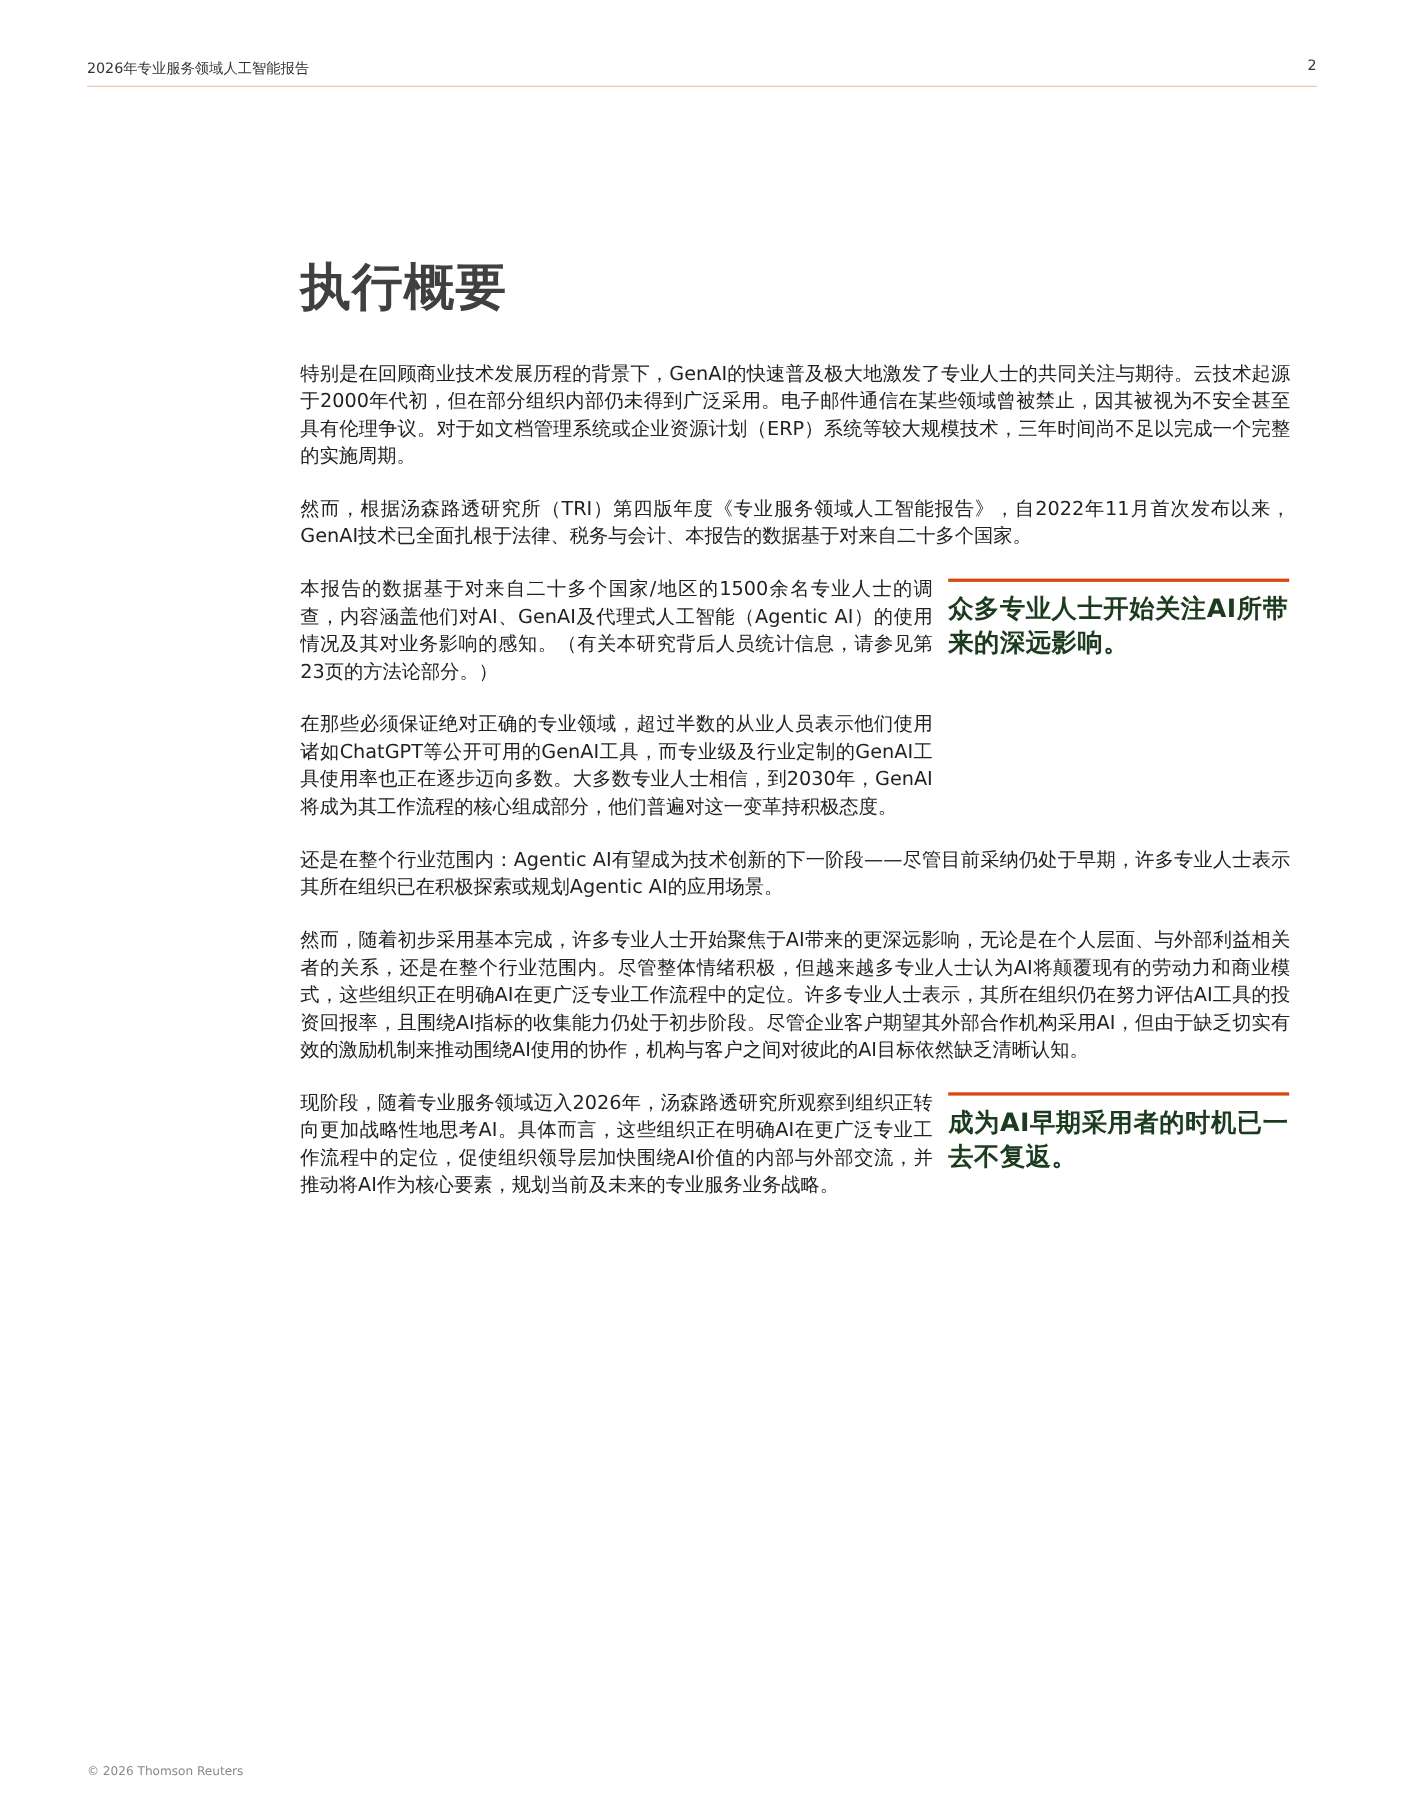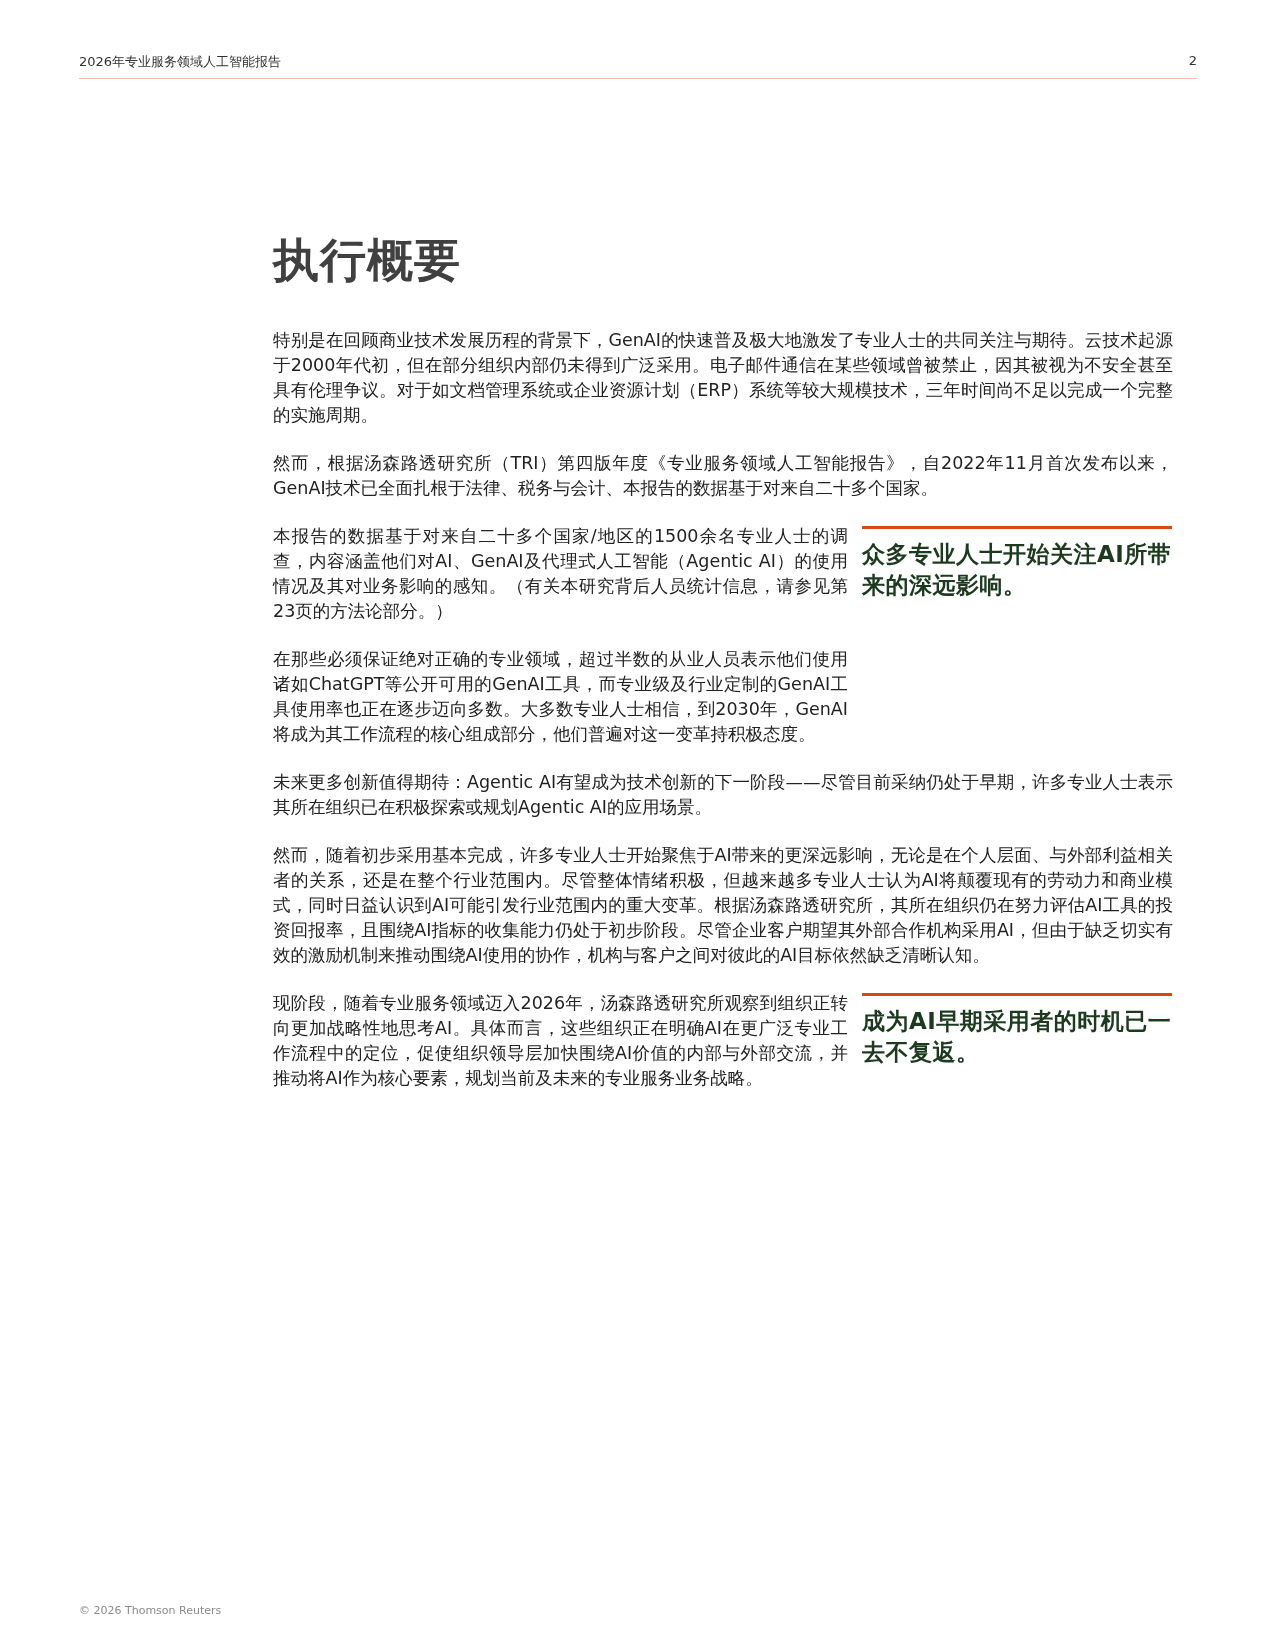--- a/index.html
+++ b/index.html
@@ -65,22 +65,22 @@
   <div class="two-col">
     <div class="left">
       <p class="para">本报告的数据基于对来自二十多个国家/地区的1500余名专业人士的调查，内容涵盖他们对AI、GenAI及代理式人工智能（Agentic AI）的使用情况及其对业务影响的感知。（有关本研究背后人员统计信息，请参见第23页的方法论部分。）</p>
       <p class="para">在那些必须保证绝对正确的专业领域，超过半数的从业人员表示他们使用诸如ChatGPT等公开可用的GenAI工具，而专业级及行业定制的GenAI工具使用率也正在逐步迈向多数。大多数专业人士相信，到2030年，GenAI将成为其工作流程的核心组成部分，他们普遍对这一变革持积极态度。</p>
     </div>
     <div class="pullquote">
       <div class="pullquote-text">众多专业人士开始关注AI所带来的深远影响。</div>
     </div>
   </div>
 
-  <p class="para">未来更多创新值得期待：Agentic AI有望成为技术创新的下一阶段——尽管目前采纳仍处于早期，许多专业人士表示其所在组织已在积极探索或规划Agentic AI的应用场景。</p>
-  <p class="para">然而，随着初步采用基本完成，许多专业人士开始聚焦于AI带来的更深远影响，无论是在个人层面、与外部利益相关者的关系，还是在整个行业范围内。尽管整体情绪积极，但越来越多专业人士认为AI将颠覆现有的劳动力和商业模式，同时日益认识到AI可能引发行业范围内的重大变革。根据汤森路透研究所，其所在组织仍在努力评估AI工具的投资回报率，且围绕AI指标的收集能力仍处于初步阶段。尽管企业客户期望其外部合作机构采用AI，但由于缺乏切实有效的激励机制来推动围绕AI使用的协作，机构与客户之间对彼此的AI目标依然缺乏清晰认知。</p>
+  <p class="para">还是在整个行业范围内：Agentic AI有望成为技术创新的下一阶段——尽管目前采纳仍处于早期，许多专业人士表示其所在组织已在积极探索或规划Agentic AI的应用场景。</p>
+  <p class="para">然而，随着初步采用基本完成，许多专业人士开始聚焦于AI带来的更深远影响，无论是在个人层面、与外部利益相关者的关系，还是在整个行业范围内。尽管整体情绪积极，但越来越多专业人士认为AI将颠覆现有的劳动力和商业模式，这些组织正在明确AI在更广泛专业工作流程中的定位。许多专业人士表示，其所在组织仍在努力评估AI工具的投资回报率，且围绕AI指标的收集能力仍处于初步阶段。尽管企业客户期望其外部合作机构采用AI，但由于缺乏切实有效的激励机制来推动围绕AI使用的协作，机构与客户之间对彼此的AI目标依然缺乏清晰认知。</p>
 
   <div class="two-col">
     <div class="left">
       <p class="para">现阶段，随着专业服务领域迈入2026年，汤森路透研究所观察到组织正转向更加战略性地思考AI。具体而言，这些组织正在明确AI在更广泛专业工作流程中的定位，促使组织领导层加快围绕AI价值的内部与外部交流，并推动将AI作为核心要素，规划当前及未来的专业服务业务战略。</p>
     </div>
     <div class="pullquote">
       <div class="pullquote-text">成为AI早期采用者的时机已一去不复返。</div>
     </div>
   </div>
 </div>

